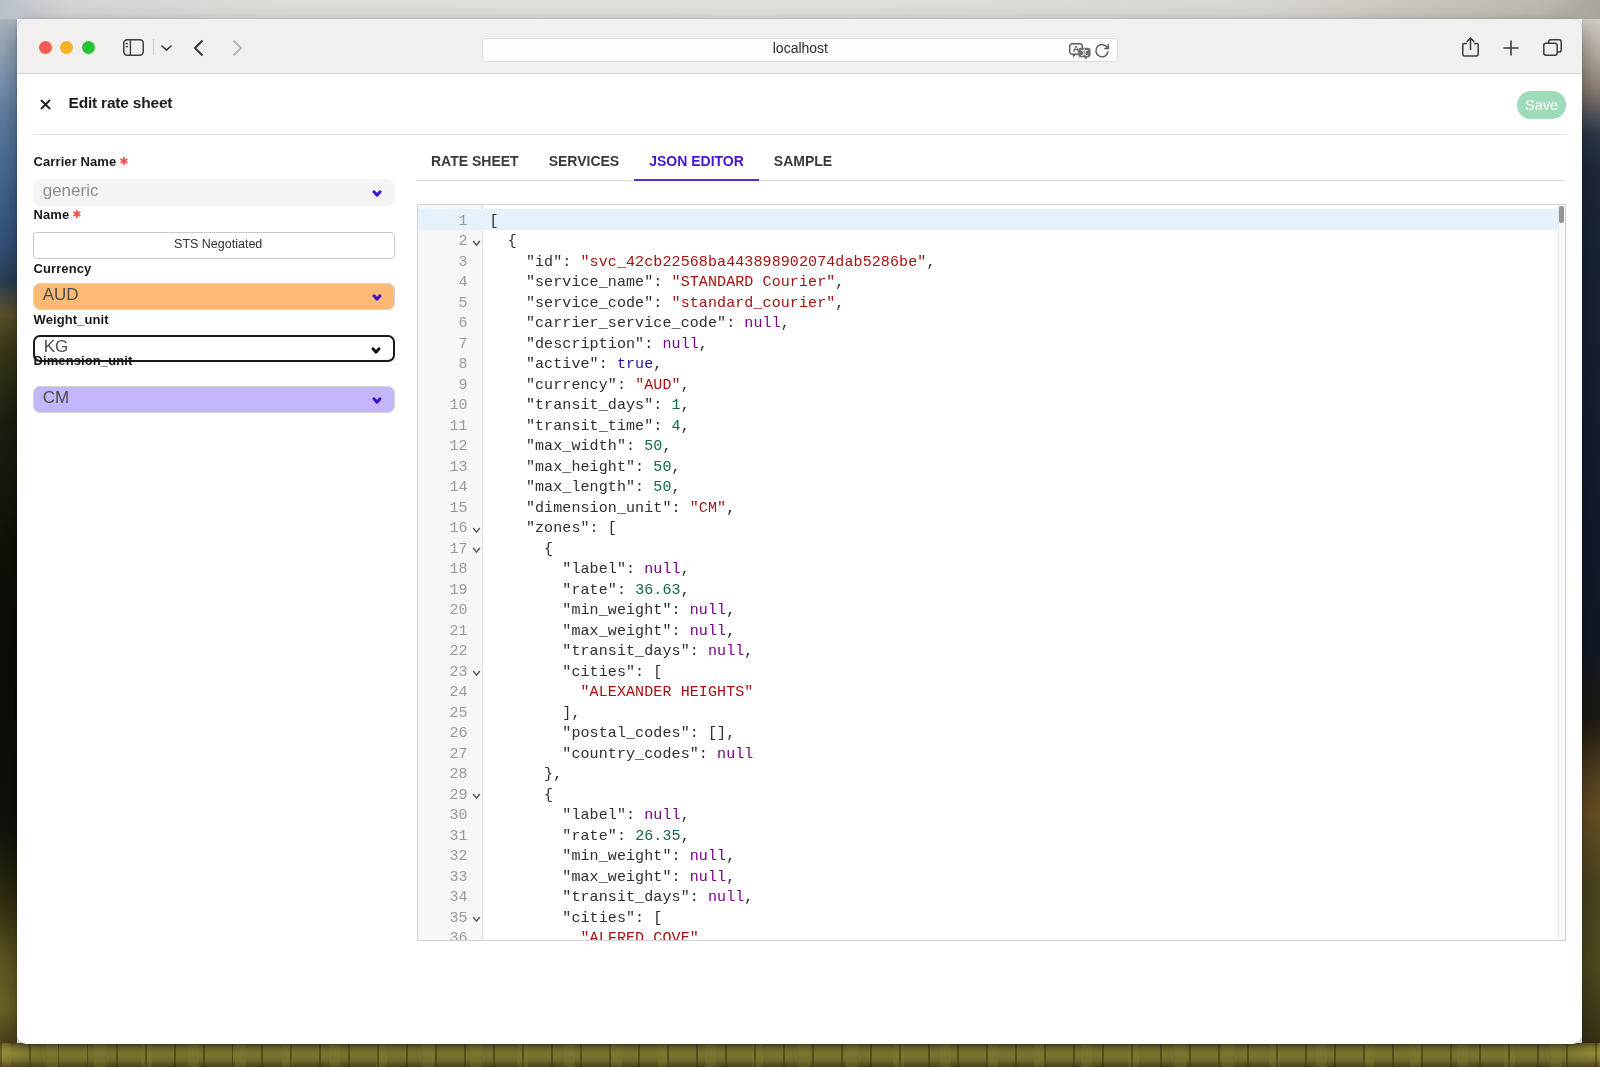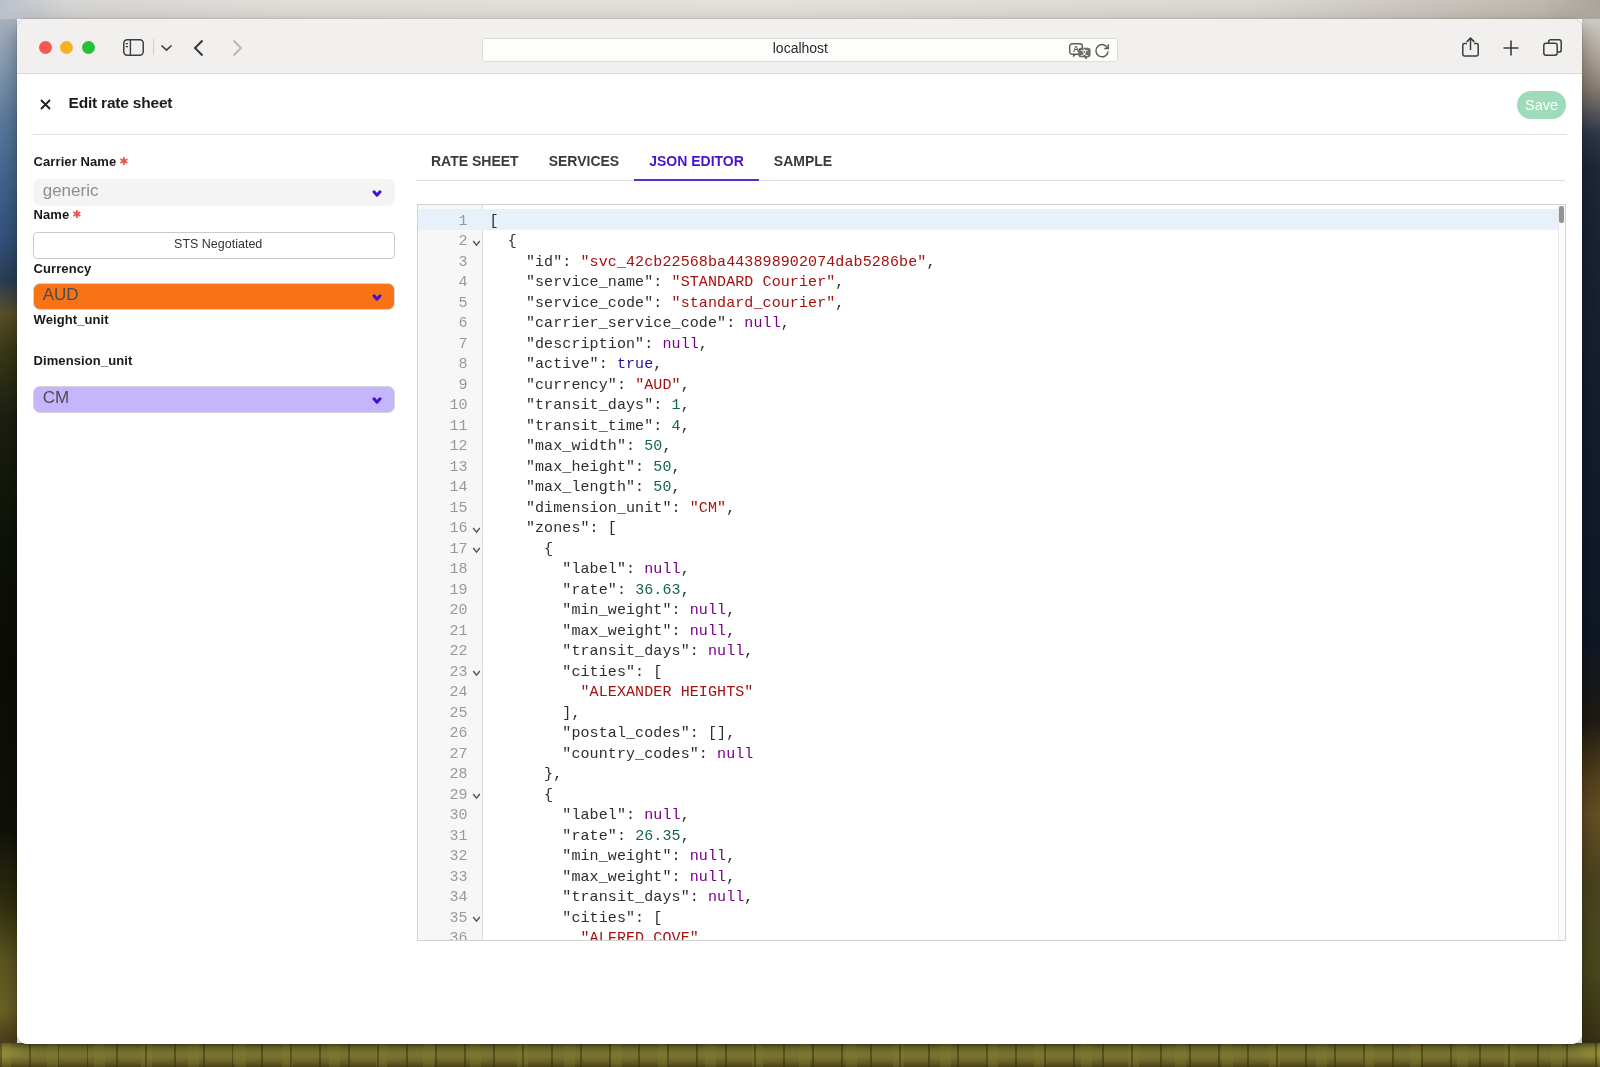--- a/index.html
+++ b/index.html
@@ -35,21 +35,21 @@
 .hdr-title { position:absolute; left:52px; top:18.4px; line-height:19px; font-size:15.5px; font-weight:bold; letter-spacing:-0.2px; color:#1c1c1c; }
 .save { position:absolute; left:1500.5px; top:15.8px; width:49px; height:28px; background:#9edbba; border-radius:14px; color:#fff; font-size:14.5px; text-align:center; line-height:28px; }
 .hdr-line { position:absolute; left:16px; top:59px; width:1534px; height:1px; background:#e3e3e3; }
 
 .flabel { position:absolute; left:17px; font-size:13px; font-weight:bold; color:#191919; letter-spacing:0.1px; }
 .flabel .req { color:#f4504c; font-weight:normal; font-size:11px; position:relative; top:-1px; margin-left:3px; }
 .fsel { position:absolute; left:16.7px; width:361.5px; height:27px; border-radius:7px; font-size:17px; line-height:22px; padding-left:8.5px; }
 .sel-chev { position:absolute; right:12px; top:10px; }
 .sel-generic { top:103.6px; background:#f4f4f3; color:#8e8e8e; border:1px solid #f4f4f3; }
 .finput { position:absolute; left:16.7px; top:156.6px; width:361.5px; height:27px; border-radius:4px; border:1px solid #c9c9c9; background:#fff; font-size:12.5px; line-height:22px; padding-left:8.5px; color:#333;text-align:center; }
-.sel-aud { top:208.1px; background:#f97316; color:#4c4c4c; border:1px solid #d4d4d4; }
+.sel-aud { top:208.1px; background:#fdba74; color:#4c4c4c; border:1px solid #d4d4d4; }
 .sel-kg  { top:259.7px; background:#fff; color:#4c4c4c; border:2px solid #191919; line-height:20px; }
 .sel-cm  { top:311.2px; background:#c4b5fd; color:#4c4c4c; border:1px solid #d4d4d4; }
 
 .tabs { position:absolute; left:399.5px; top:67.8px; right:17px; height:38px; border-bottom:1px solid #ddd; }
 .tab { position:relative; float:left; height:38px; line-height:36px; padding:0 15px; font-size:14px; font-weight:bold; color:#3a3a3a; }
 .tab.active { color:#4713d3; border-bottom:2px solid #5b2ed2; }
 
 .editor { position:absolute; left:400px; top:129px; width:1149.5px; height:737px; border:1px solid #d2d2d2; background:#fff; overflow:hidden; font-family:"Liberation Mono",monospace; font-size:15px; }
 .gutter { position:absolute; left:0; top:0; width:65px; height:735px; background:#f7f7f7; border-right:1px solid #ddd; }
 .gwrap { position:absolute; left:0; top:6.8px; width:65px; }
@@ -132,20 +132,23 @@
       <div class="fsel sel-generic">generic<svg class="sel-chev" width="10" height="8" viewBox="0 0 10 8">
             <path d="M2 1.8 L5 5.2 L8 1.8" fill="none" stroke="#4110cf" stroke-width="3" stroke-linecap="round" stroke-linejoin="round"></path>
           </svg></div>
       <div class="flabel" style="top:131.8px;">Name<span class="req">✱</span></div>
       <div class="finput">STS Negotiated</div>
       <div class="flabel" style="top:185.9px;">Currency</div>
       <div class="fsel sel-aud">AUD<svg class="sel-chev" width="10" height="8" viewBox="0 0 10 8">
             <path d="M2 1.8 L5 5.2 L8 1.8" fill="none" stroke="#4110cf" stroke-width="3" stroke-linecap="round" stroke-linejoin="round"></path>
           </svg></div>
       <div class="flabel" style="top:236.8px;">Weight_unit</div>
+      <div class="fsel sel-kg">KG<svg class="sel-chev" width="10" height="8" viewBox="0 0 10 8">
+            <path d="M2 1.8 L5 5.2 L8 1.8" fill="none" stroke="#141414" stroke-width="3" stroke-linecap="round" stroke-linejoin="round"></path>
+          </svg></div>
       <div class="flabel" style="top:278px;">Dimension_unit</div>
       <div class="fsel sel-cm">CM<svg class="sel-chev" width="10" height="8" viewBox="0 0 10 8">
             <path d="M2 1.8 L5 5.2 L8 1.8" fill="none" stroke="#4110cf" stroke-width="3" stroke-linecap="round" stroke-linejoin="round"></path>
           </svg></div>
 
       <div class="tabs">
         <div class="tab">RATE SHEET</div>
         <div class="tab">SERVICES</div>
         <div class="tab active">JSON EDITOR</div>
         <div class="tab">SAMPLE</div>

